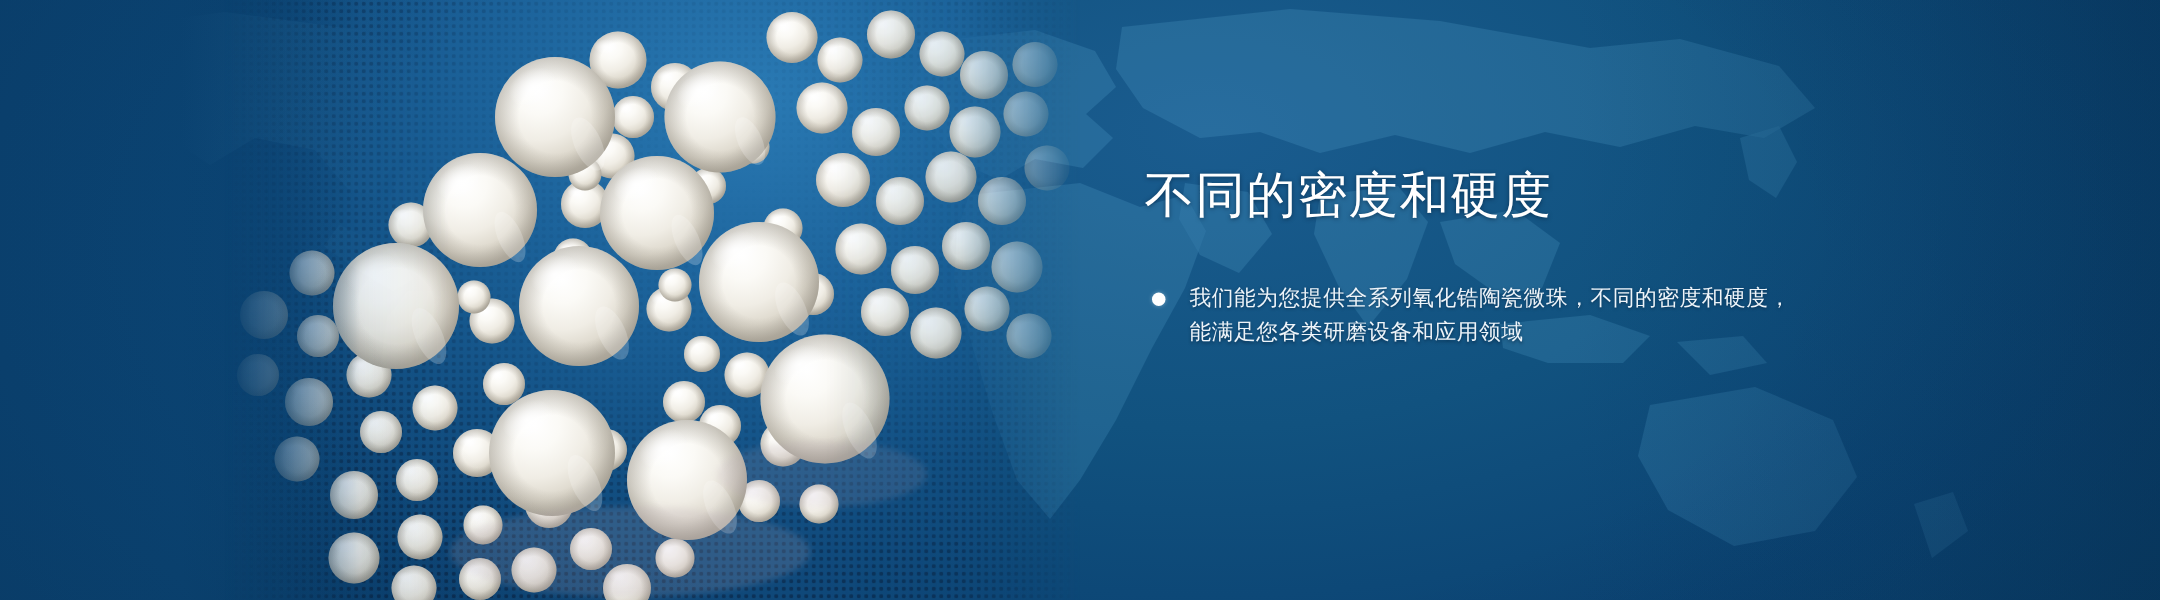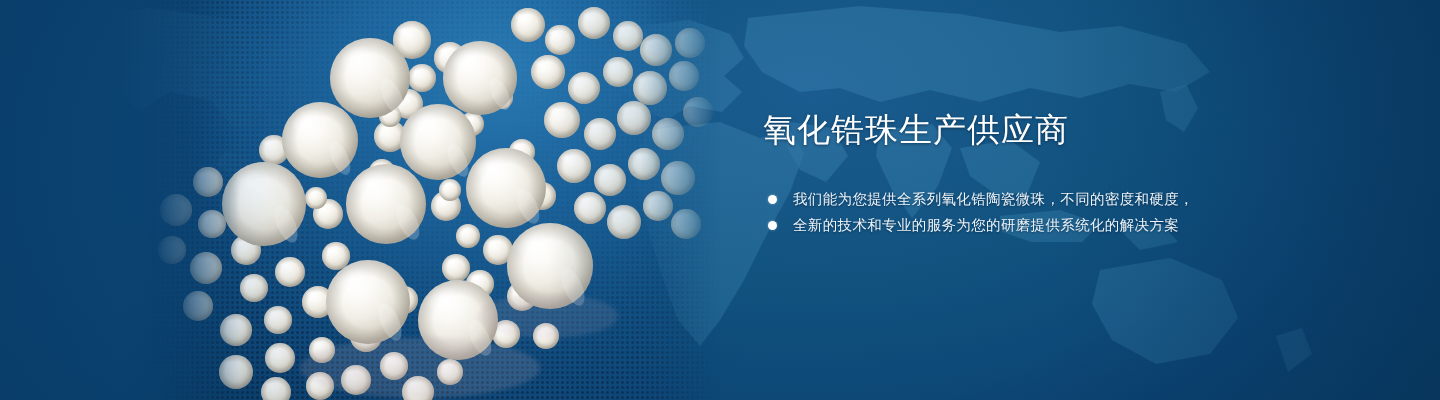--- a/index.html
+++ b/index.html
@@ -498,33 +498,30 @@
           <ellipse cx="398" cy="316" rx="70" ry="22" fill="#b2a2b4" opacity=".16" filter="url(#soft)"></ellipse>
         </g>
       </svg>
     </div>
   </div>
 
   <div class="bg-vignette"></div>
 
   <div class="copy">
 
-    <div class="headline">氧化锆珠生产供应商</div>
+    <div class="headline">不同的密度和硬度</div>
 
     <div class="bullets">
 
       <div class="bullet-row">
         <span class="bullet-dot"></span>
         <span class="bullet-text">
           <span>我们能为您提供全系列氧化锆陶瓷微珠，不同的密度和硬度，</span>
+          <span class="l2">能满足您各类研磨设备和应用领域</span>
         </span>
       </div>
 
-      <div class="bullet-row">
-        <span class="bullet-dot"></span>
-        <span class="bullet-text">全新的技术和专业的服务为您的研磨提供系统化的解决方案</span>
-      </div>
 
 
     </div>
   </div>
 
 </div>
 
 </body></html>

